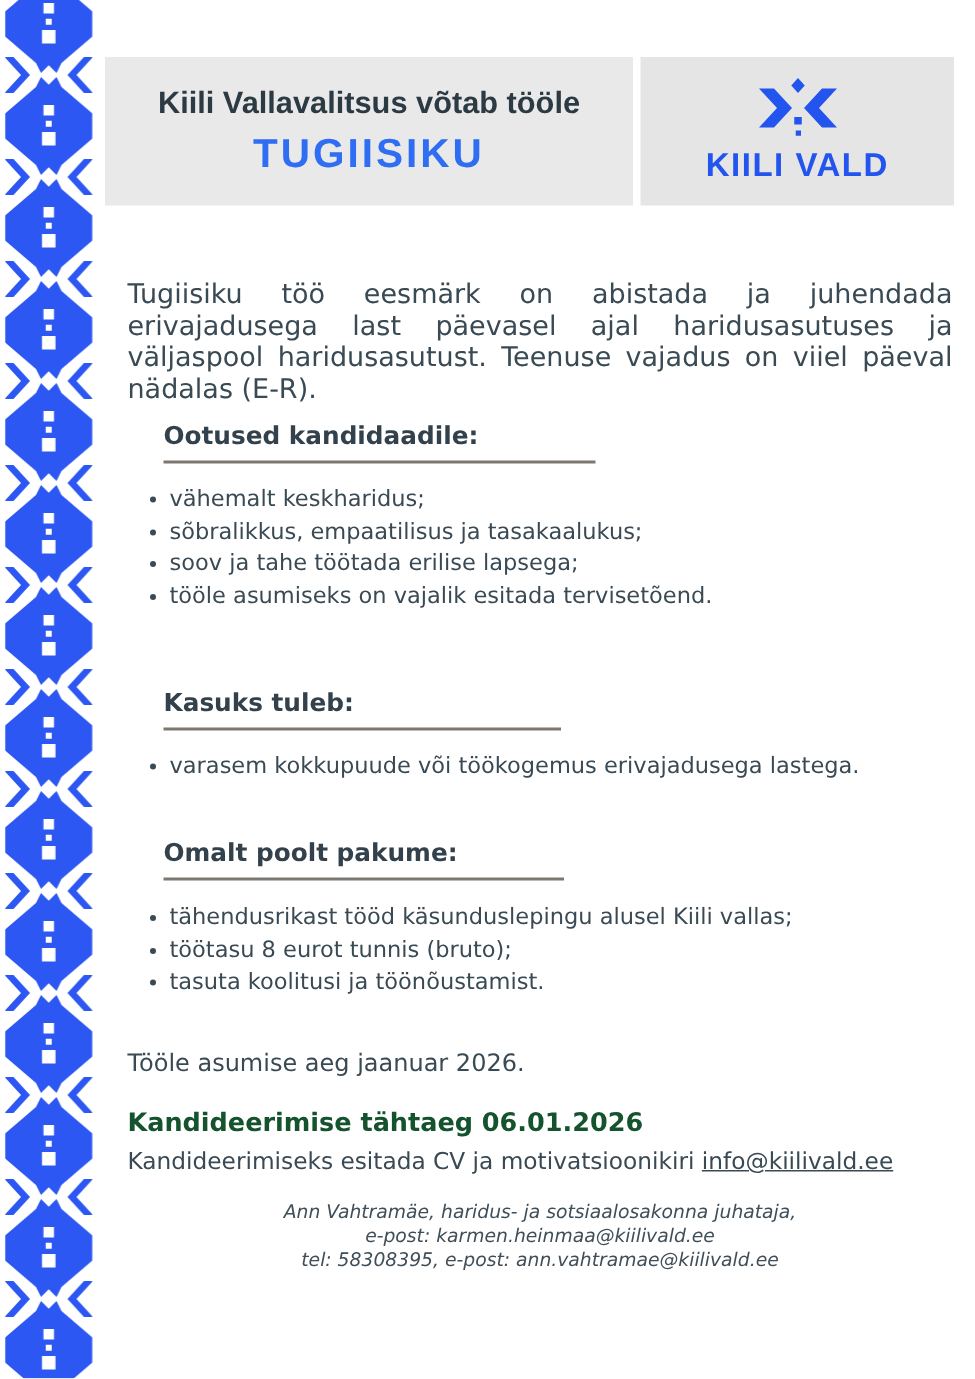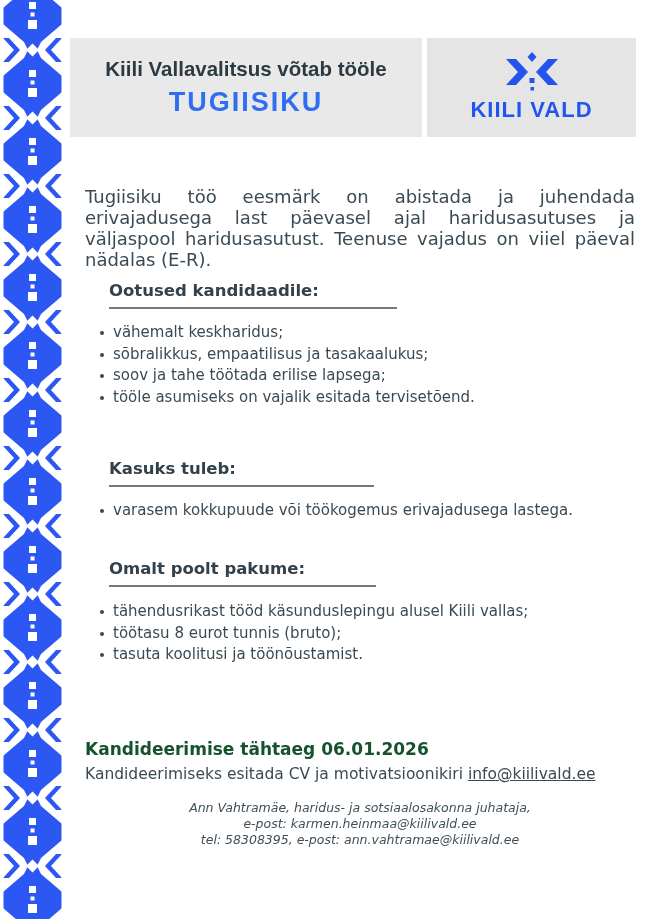--- a/index.html
+++ b/index.html
@@ -205,20 +205,21 @@
       <li>varasem kokkupuude või töökogemus erivajadusega lastega.</li>
     </ul>
 
     <div class="sec-heading h-offer">Omalt poolt pakume:</div>
     <ul class="bullets l-offer">
       <li>tähendusrikast tööd käsunduslepingu alusel Kiili vallas;</li>
       <li>töötasu 8 eurot tunnis (bruto);</li>
       <li>tasuta koolitusi ja töönõustamist.</li>
     </ul>
 
+    <p class="start-date">Tööle asumise aeg jaanuar 2026.</p>
 
     <p class="deadline">Kandideerimise tähtaeg 06.01.2026</p>
 
     <p class="apply-line"><span>Kandideerimiseks esitada CV ja motivatsioonikiri</span> <a class="email">info@kiilivald.ee</a></p>
 
     <div class="contact-block">
       <div>Ann Vahtramäe, haridus- ja sotsiaalosakonna juhataja,</div>
       <div>e-post: karmen.heinmaa@kiilivald.ee</div>
       <div>tel: 58308395, e-post: ann.vahtramae@kiilivald.ee</div>
     </div>

